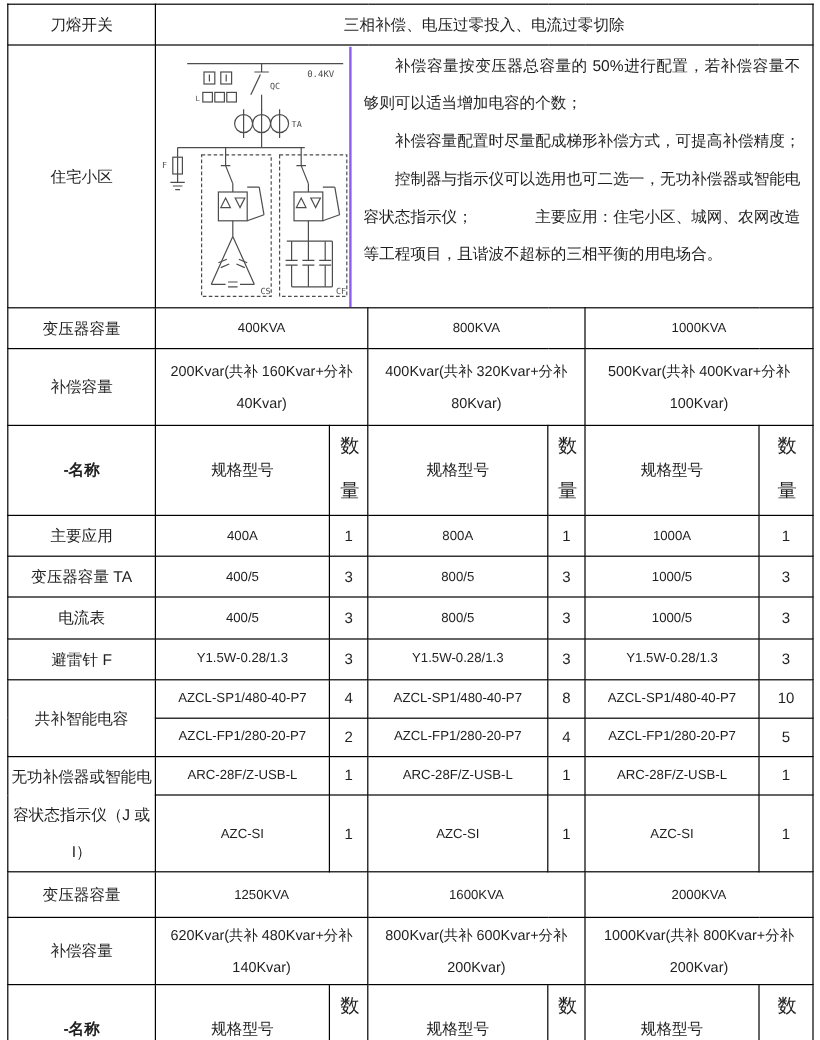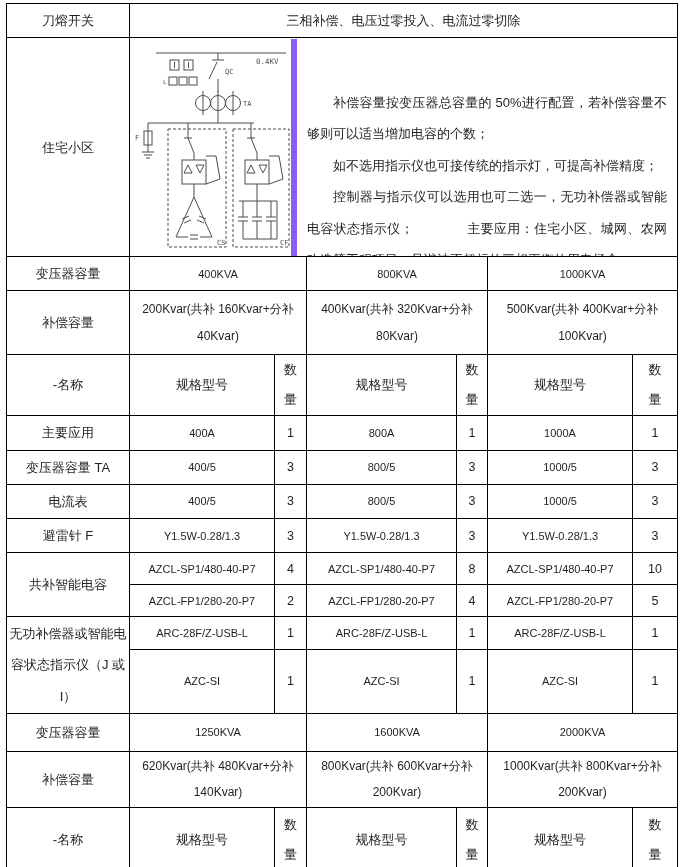--- a/index.html
+++ b/index.html
@@ -16,29 +16,29 @@
     border:1px solid #000;
     text-align:center;vertical-align:middle;
     font-size:13px;padding:1px 2px;overflow:hidden;
     word-break:break-word;
   }
   td.rowlabel{font-size:13px;line-height:2.4;}
   td.valcell{font-size:11px;}
   td.compcell{font-size:12px;line-height:2.2;padding:1px 6px;}
   td.speccell{font-size:11px;}
   td.qtycell{font-size:12.5px;}
-  td.headname{font-size:13px;}
+  td.headname{font-size:13px;font-weight:bold;}
   td.headspec{font-size:13px;}
-  td.headqty{font-size:13px;line-height:2.3;padding:0;}
+  td.headqty{font-size:16px;line-height:2.3;padding:0;}
   td.headqty span{display:inline-block;width:14px;word-break:break-all;}
   
   td.row2{padding:0;}
   .row2-wrap{display:flex;height:217px;}
-  .diagram-cell{width:161px;border-right:6px solid #8b5cf6;flex:none;position:relative;}
-  .notes-cell{flex:1;padding:0 10px;text-align:left;margin-top:48px;}
+  .diagram-cell{width:161px;border-right:2px solid #8b5cf6;flex:none;position:relative;}
+  .notes-cell{flex:1;padding:0 10px;text-align:left;}
   .notes-cell p{margin:0;text-indent:2em;text-align:justify;line-height:2.42;font-size:13px;}
   svg text{font-family:"DejaVu Sans Mono",monospace;fill:#4d4d4d;}
   .sch{stroke:#4d4d4d;fill:none;stroke-width:1;}
 </style>
 </head>
 <body>
 
 <table class="spec">
   <colgroup>
     <col style="width:123px">
@@ -150,21 +150,21 @@
             <line class="sch" x1="113" y1="182" x2="113" y2="200"></line>
             <line class="sch" x1="127" y1="182" x2="127" y2="200"></line>
             <line class="sch" x1="141" y1="182" x2="141" y2="200"></line>
             <line class="sch" x1="113" y1="200" x2="147" y2="200"></line>
             <line class="sch" x1="147" y1="162" x2="147" y2="200"></line>
             <text x="150" y="206" font-size="7">CF</text>
           </svg>
         </div>
         <div class="notes-cell">
           <p>补偿容量按变压器总容量的 50%进行配置，若补偿容量不够则可以适当增加电容的个数；</p>
-          <p>如不选用指示仪也可接传统的指示灯，可提高补偿精度；</p>
+          <p>补偿容量配置时尽量配成梯形补偿方式，可提高补偿精度；</p>
           <p>控制器与指示仪可以选用也可二选一，无功补偿器或智能电容状态指示仪；　　　　主要应用：住宅小区、城网、农网改造等工程项目，且谐波不超标的三相平衡的用电场合。</p>
         </div>
       </div>
     </td>
   </tr>
 
   <tr style="height:33px">
     <td class="rowlabel">变压器容量</td>
     <td colspan="2" class="valcell">400KVA</td>
     <td colspan="2" class="valcell">800KVA</td>

